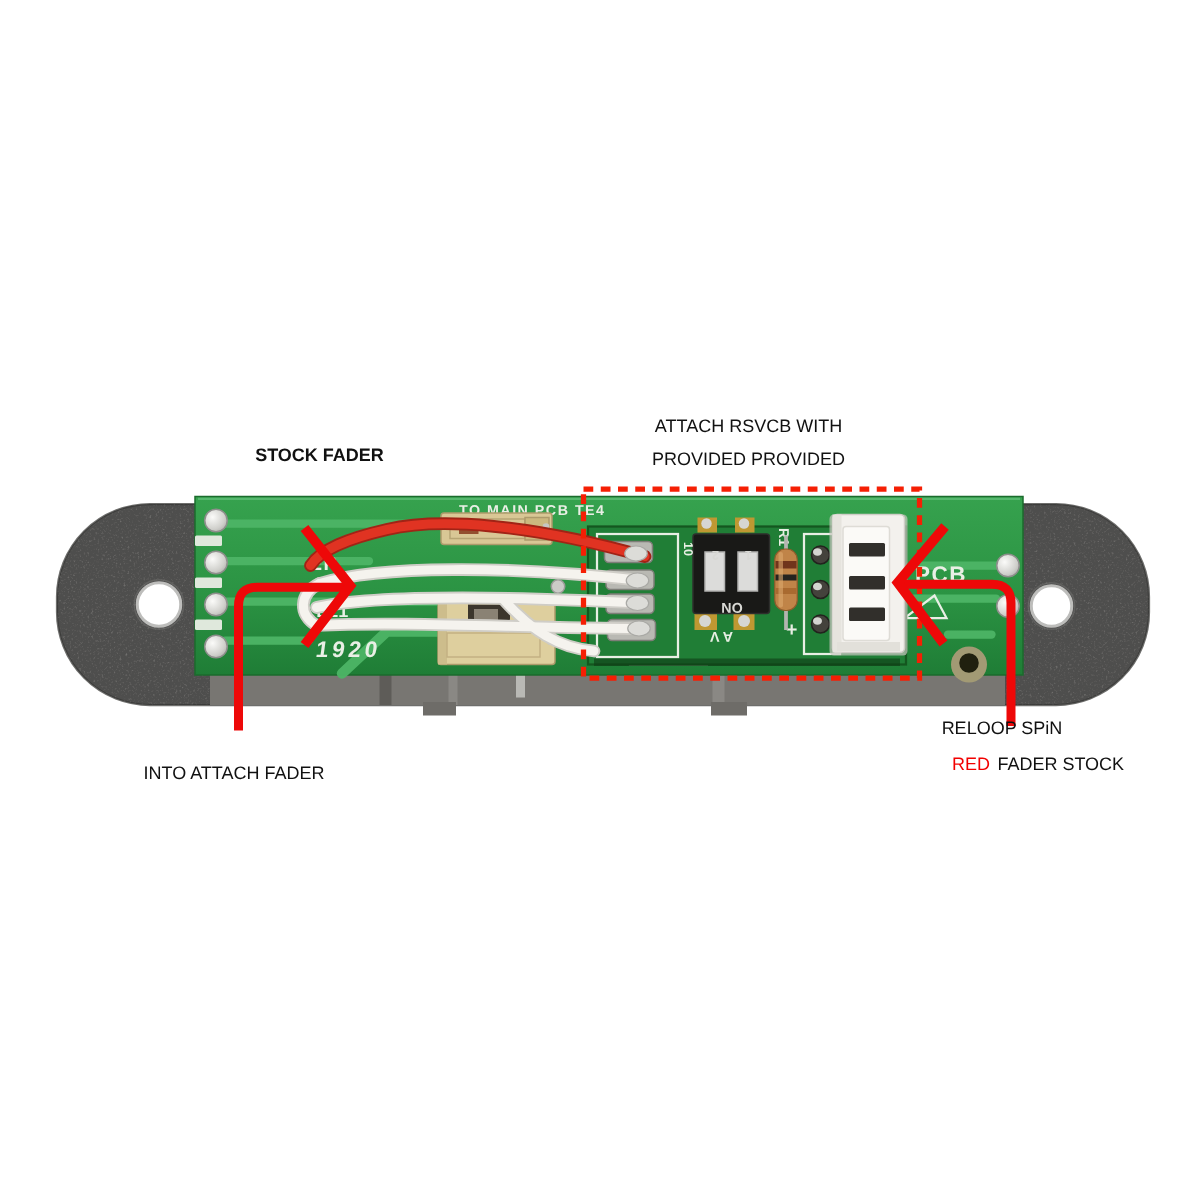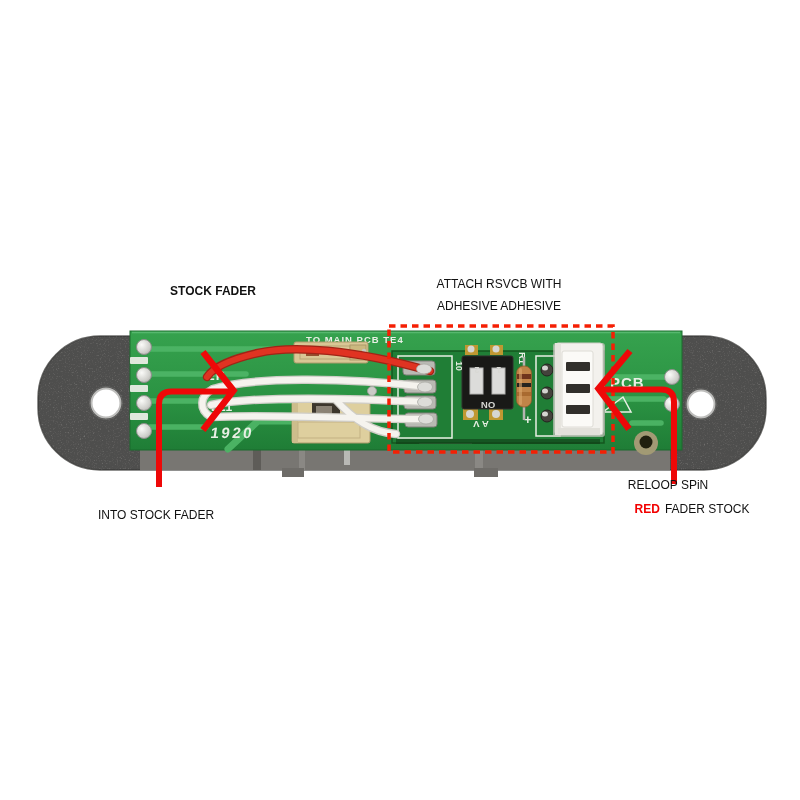--- a/index.html
+++ b/index.html
@@ -3,21 +3,21 @@
 <meta charset="utf-8">
 <style>
   html,body{margin:0;padding:0;background:#ffffff;}
   #canvas{position:relative;width:800px;height:800px;background:#ffffff;overflow:hidden;
           font-family:"Liberation Sans","DejaVu Sans",sans-serif;}
   #photo-svg{position:absolute;left:0;top:0;}
   .callout{position:absolute;text-align:center;color:#111111;font-size:12px;line-height:24px;
            white-space:nowrap;transform:translateX(-50%);}
   .callout.bold{font-weight:bold;}
   #attach-label{line-height:22px;}
-  .red-word{color:#f20000;font-weight:bold;margin-right:5px;padding-left:48px;}
+  .red-word{color:#f20000;font-weight:normal;margin-right:5px;padding-left:48px;}
   svg text{font-family:"Liberation Sans","DejaVu Sans",sans-serif;}
 </style>
 </head>
 <body>
 
 <div id="canvas">
 
 <svg id="photo-svg" width="800" height="800" viewBox="0 0 800 800">
   <defs>
     <linearGradient id="pcbGrad" x1="0" y1="0" x2="0" y2="1">
@@ -212,29 +212,29 @@
       <path d="M159,487 L159,404 Q159,391.5 171.5,391.5 L231,391.5" stroke-width="6"></path>
       <path d="M203,352 L233.5,390.5 L203,430" stroke-width="6.5"></path>
     </g>
     <g>
       <path d="M674,484 L674,402 Q674,389.5 661.5,389.5 L601,389.5" stroke-width="6"></path>
       <path d="M630,351 L598.5,388.5 L629,429" stroke-width="6.5"></path>
     </g>
   </g>
 </svg>
 
-<div class="callout bold" style="left:213px;top:279px;">STOCK FADER</div>
+<div class="callout bold" style="left:213px;top:291px;">STOCK FADER</div>
 
 <div class="callout" id="attach-label" style="left:499px;top:273px;">
   <div>ATTACH RSVCB WITH</div>
-  <div>ADHESIVE ADHESIVE</div>
+  <div>PROVIDED PROVIDED</div>
 </div>
 
 <div class="callout" style="left:156px;top:503px;">
-  <div>INTO STOCK FADER</div>
+  <div>INTO ATTACH FADER</div>
 </div>
 
 <div class="callout" style="left:668px;top:473px;">
   <div>RELOOP SPiN</div>
   <div>
     <span class="red-word">RED</span><span>FADER STOCK</span>
   </div>
 </div>
 
 </div>

